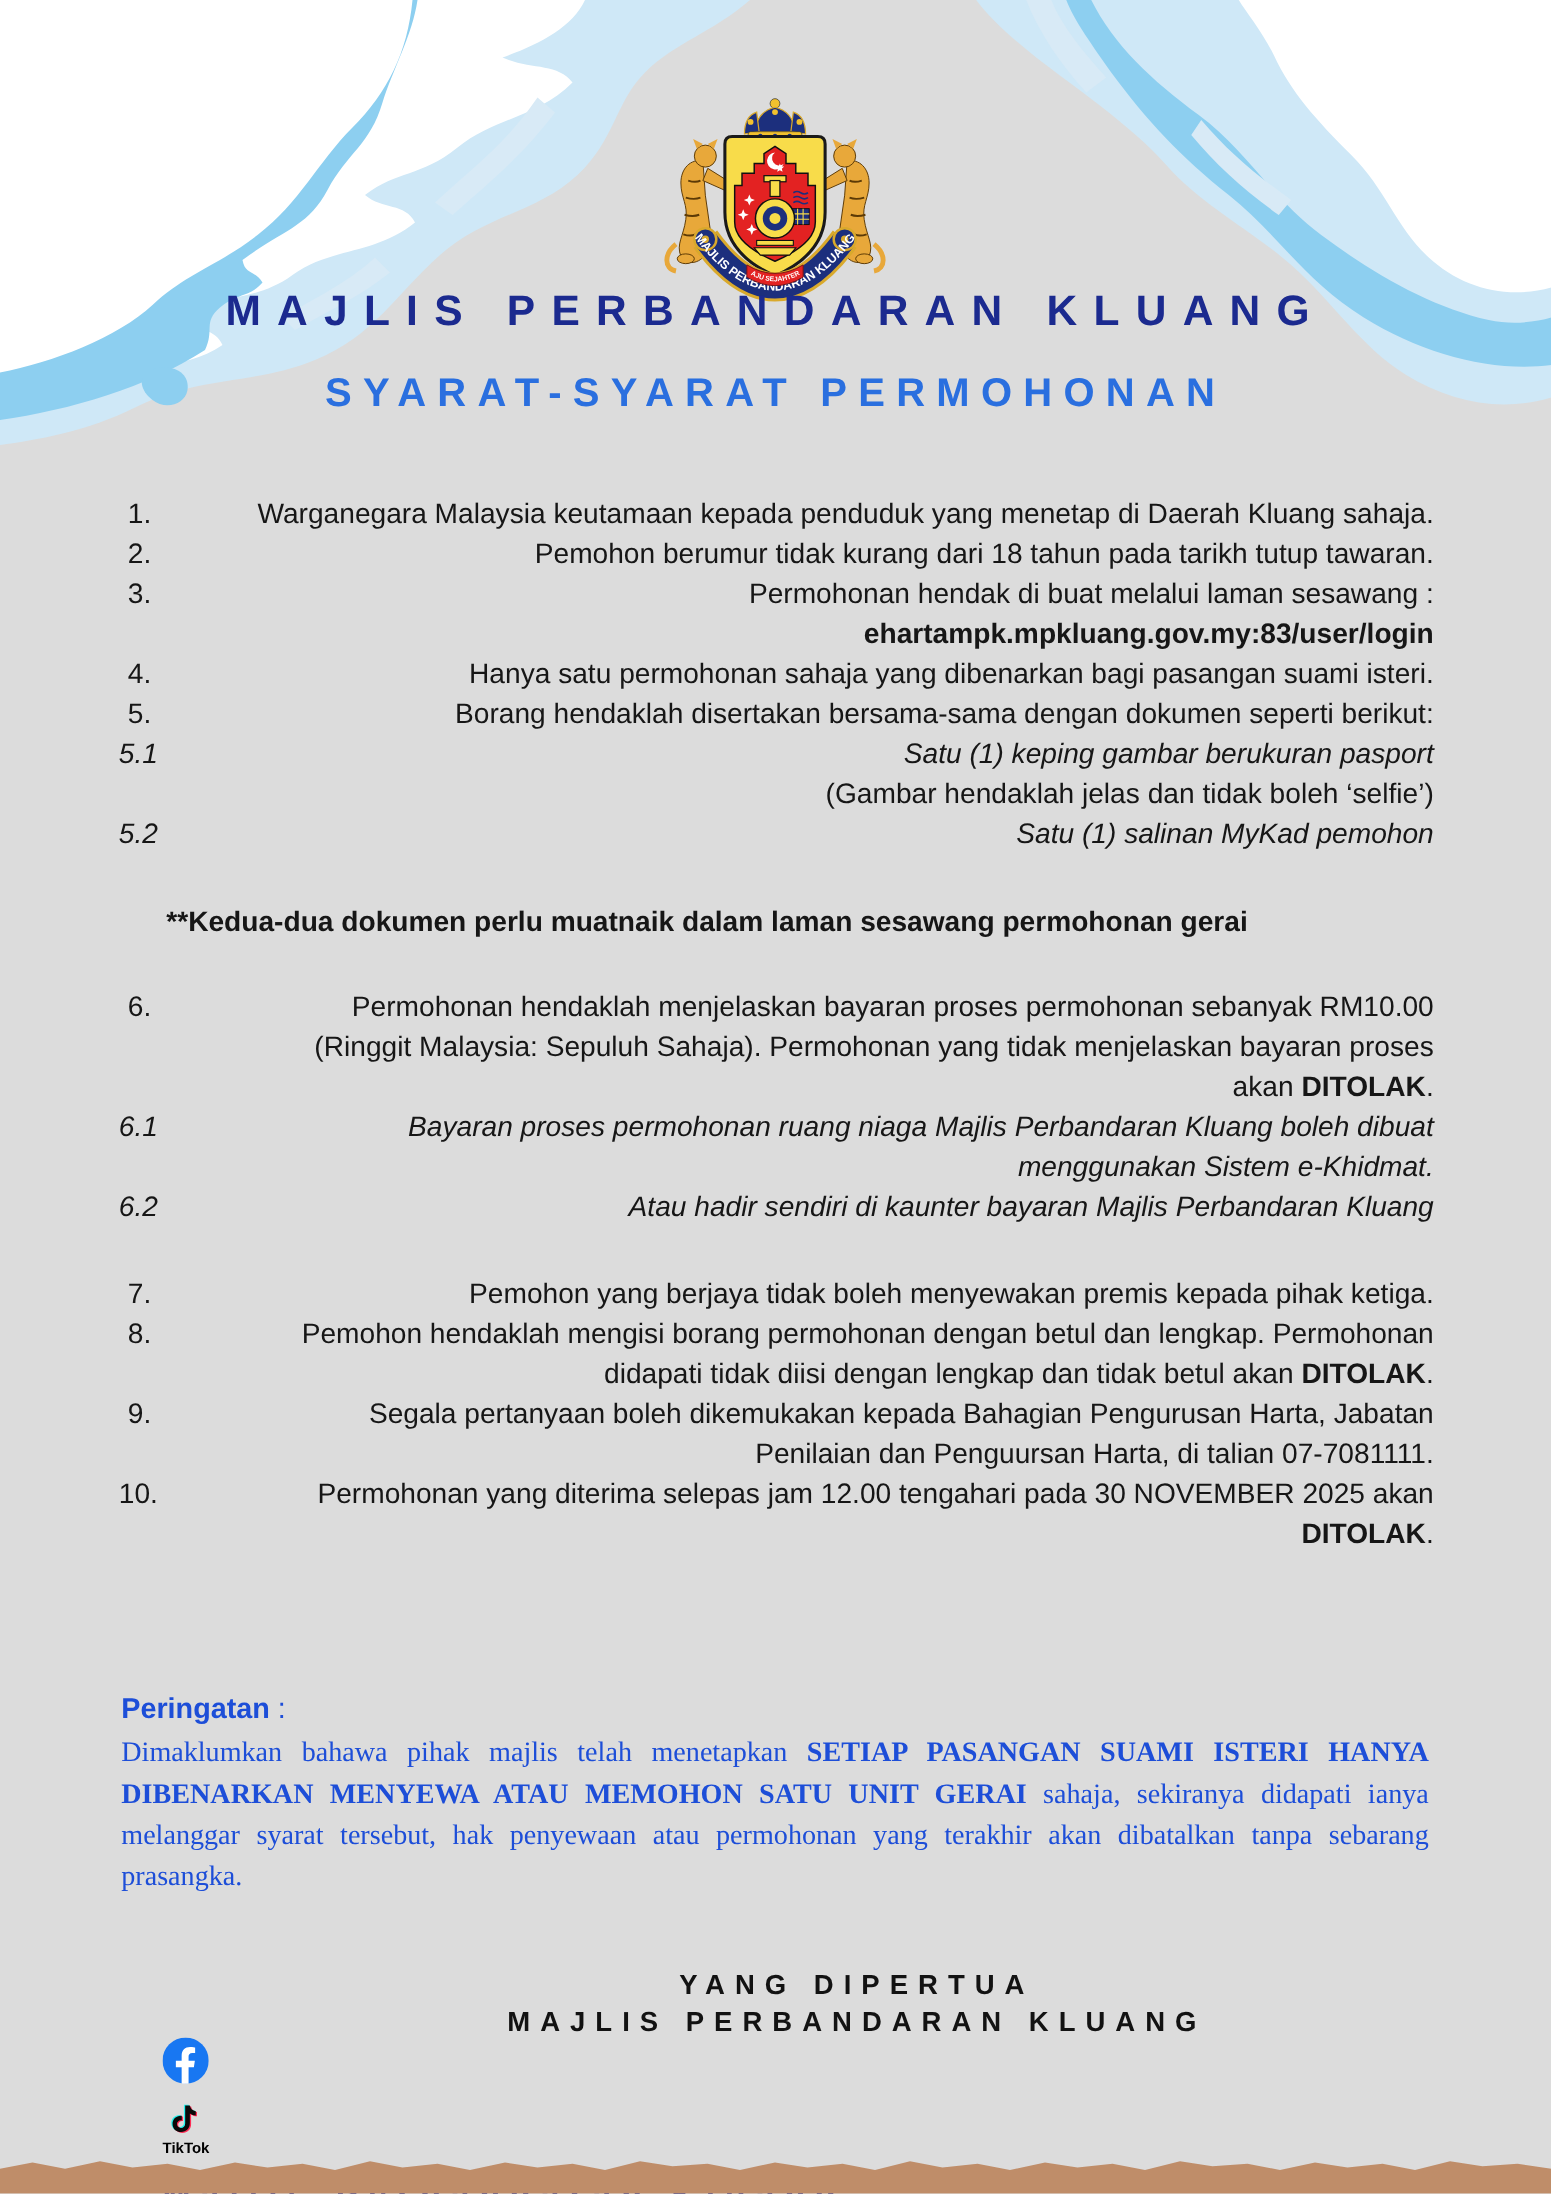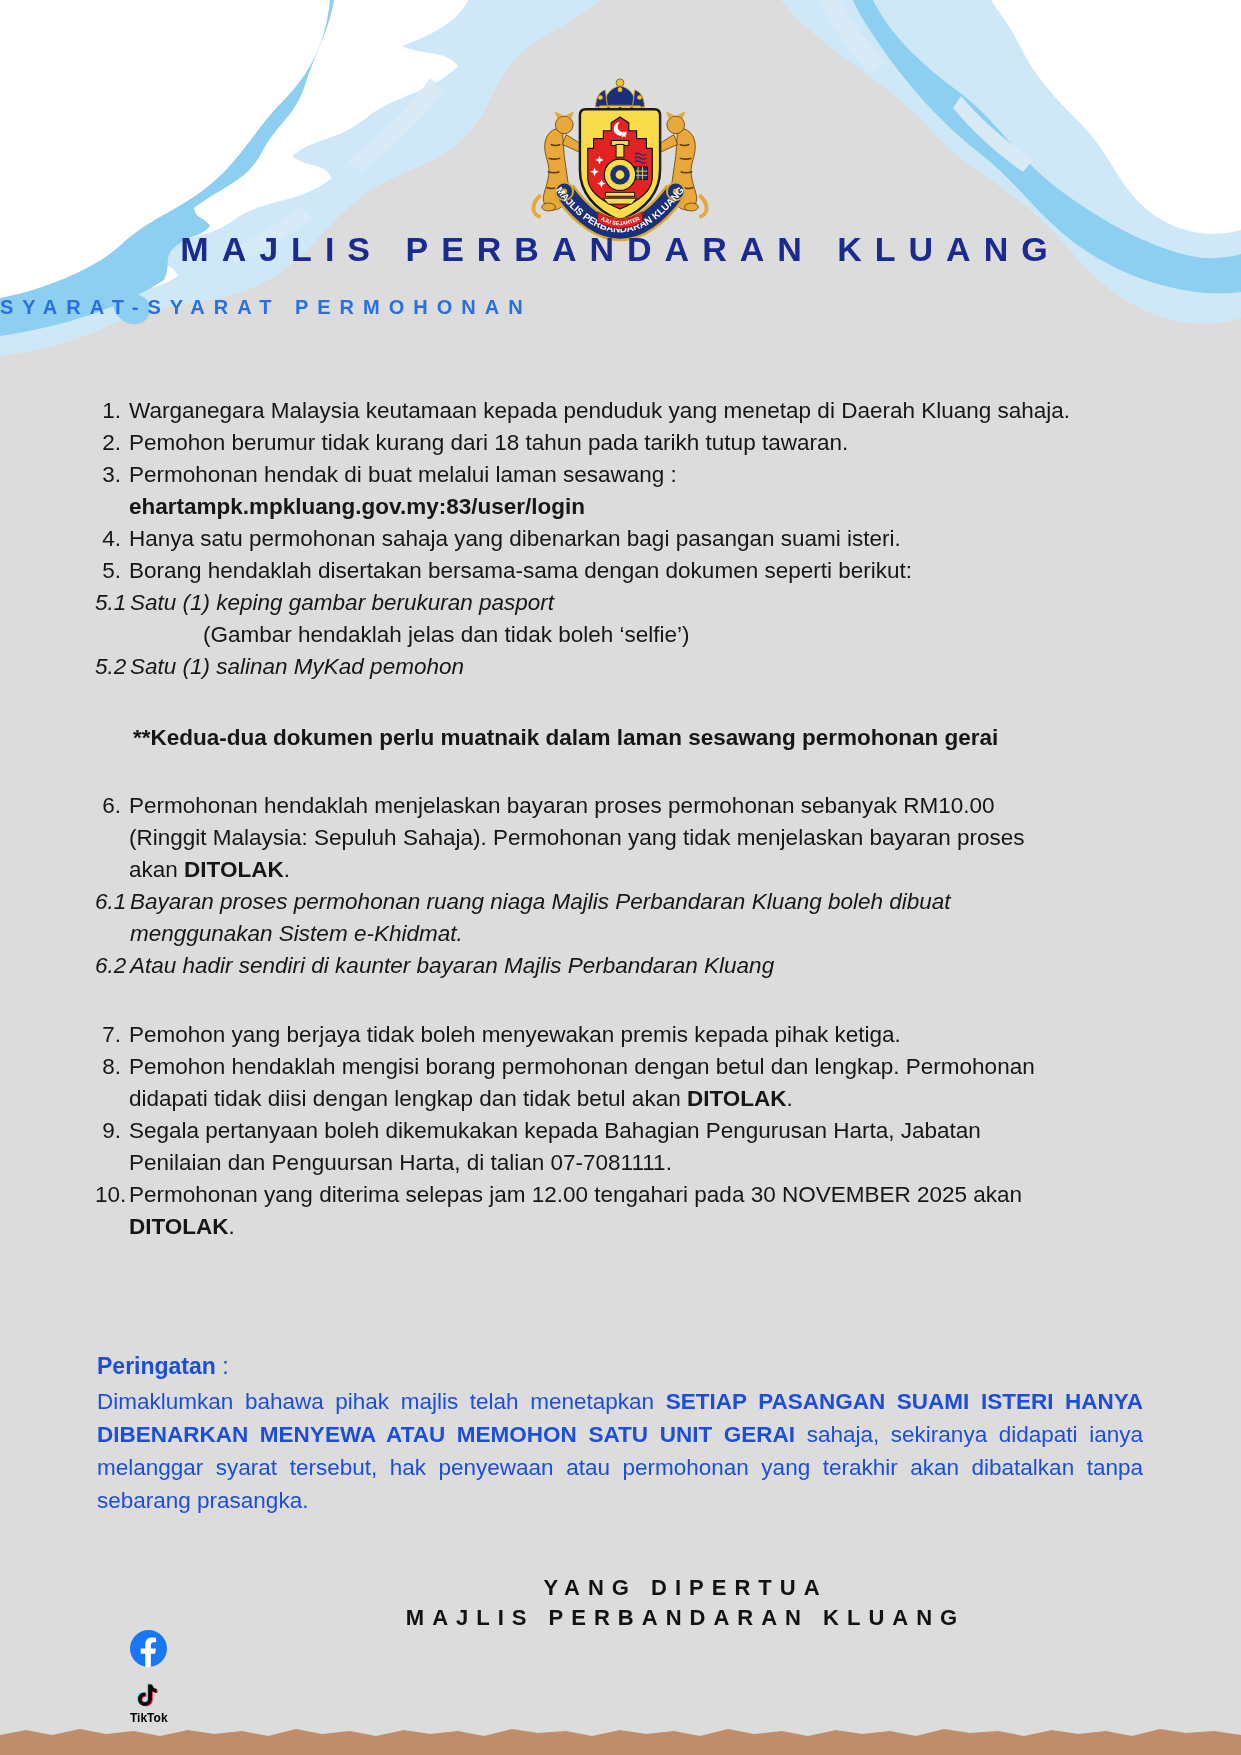--- a/index.html
+++ b/index.html
@@ -10,42 +10,42 @@
   .decor{position:absolute;top:0;pointer-events:none;}
   .decor-left{left:0;}
   .decor-right{right:0;}
 
   
   .logo{position:absolute;left:527px;top:76px;width:186px;height:176px;}
 
   
   .title{position:absolute;top:230px;left:0;width:100%;text-align:center;
          font-size:34px;font-weight:700;letter-spacing:13px;color:#1b2a8f;}
-  .subtitle{position:absolute;top:296px;left:0;width:100%;text-align:left;
-         font-size:20px;font-weight:700;letter-spacing:9px;color:#2a6fdf;}
+  .subtitle{position:absolute;top:296px;left:0;width:100%;text-align:center;
+         font-size:32px;font-weight:700;letter-spacing:9px;color:#2a6fdf;}
 
   
   .list{position:absolute;left:95px;top:395px;width:1052px;
         font-size:22.5px;line-height:32px;color:#161616;}
   .req-item{display:flex;align-items:flex-start;}
   .req-num{flex:0 0 auto;}
   .lvl0>.req-num{width:26px;text-align:right;margin-right:8px;}
   .lvl1{font-style:italic;}
   .lvl1>.req-num{width:30px;text-align:left;margin-right:5px;}
   .lvl2{margin-left:108px;}
-  .req-lines{flex:1 1 auto;min-width:0;}
+  .req-lines{flex:1 1 auto;min-width:0;text-align:right;}
   .b{font-weight:700;}
   .upload-note{margin-top:39px;margin-left:38px;font-weight:700;}
   .block-b{margin-top:36px;}
   .block-c{margin-top:37px;}
 
   
   .warning{position:absolute;left:97px;top:1349px;width:1046px;color:#1d4ed8;}
   .warn-head{font-size:23px;line-height:34px;margin-bottom:2px;}
-  .warn-para{font-size:22.5px;line-height:33px;text-align:justify;}
+  .warn-para{font-size:22.5px;line-height:33px;text-align:justify;font-family:Liberation Serif, serif;}
 
   
   .signoff{position:absolute;top:1573px;left:0;width:100%;text-align:center;
            padding-left:60px;box-sizing:border-box;color:#121212;margin-left:35px;}
   .signoff div{font-size:22px;font-weight:700;letter-spacing:8px;line-height:30px;}
 
   
   .social{position:absolute;top:1676px;left:0;width:100%;height:52px;
           display:flex;justify-content:center;align-items:flex-start;
           gap:13px;padding-left:130px;box-sizing:border-box;flex-direction:column;}

